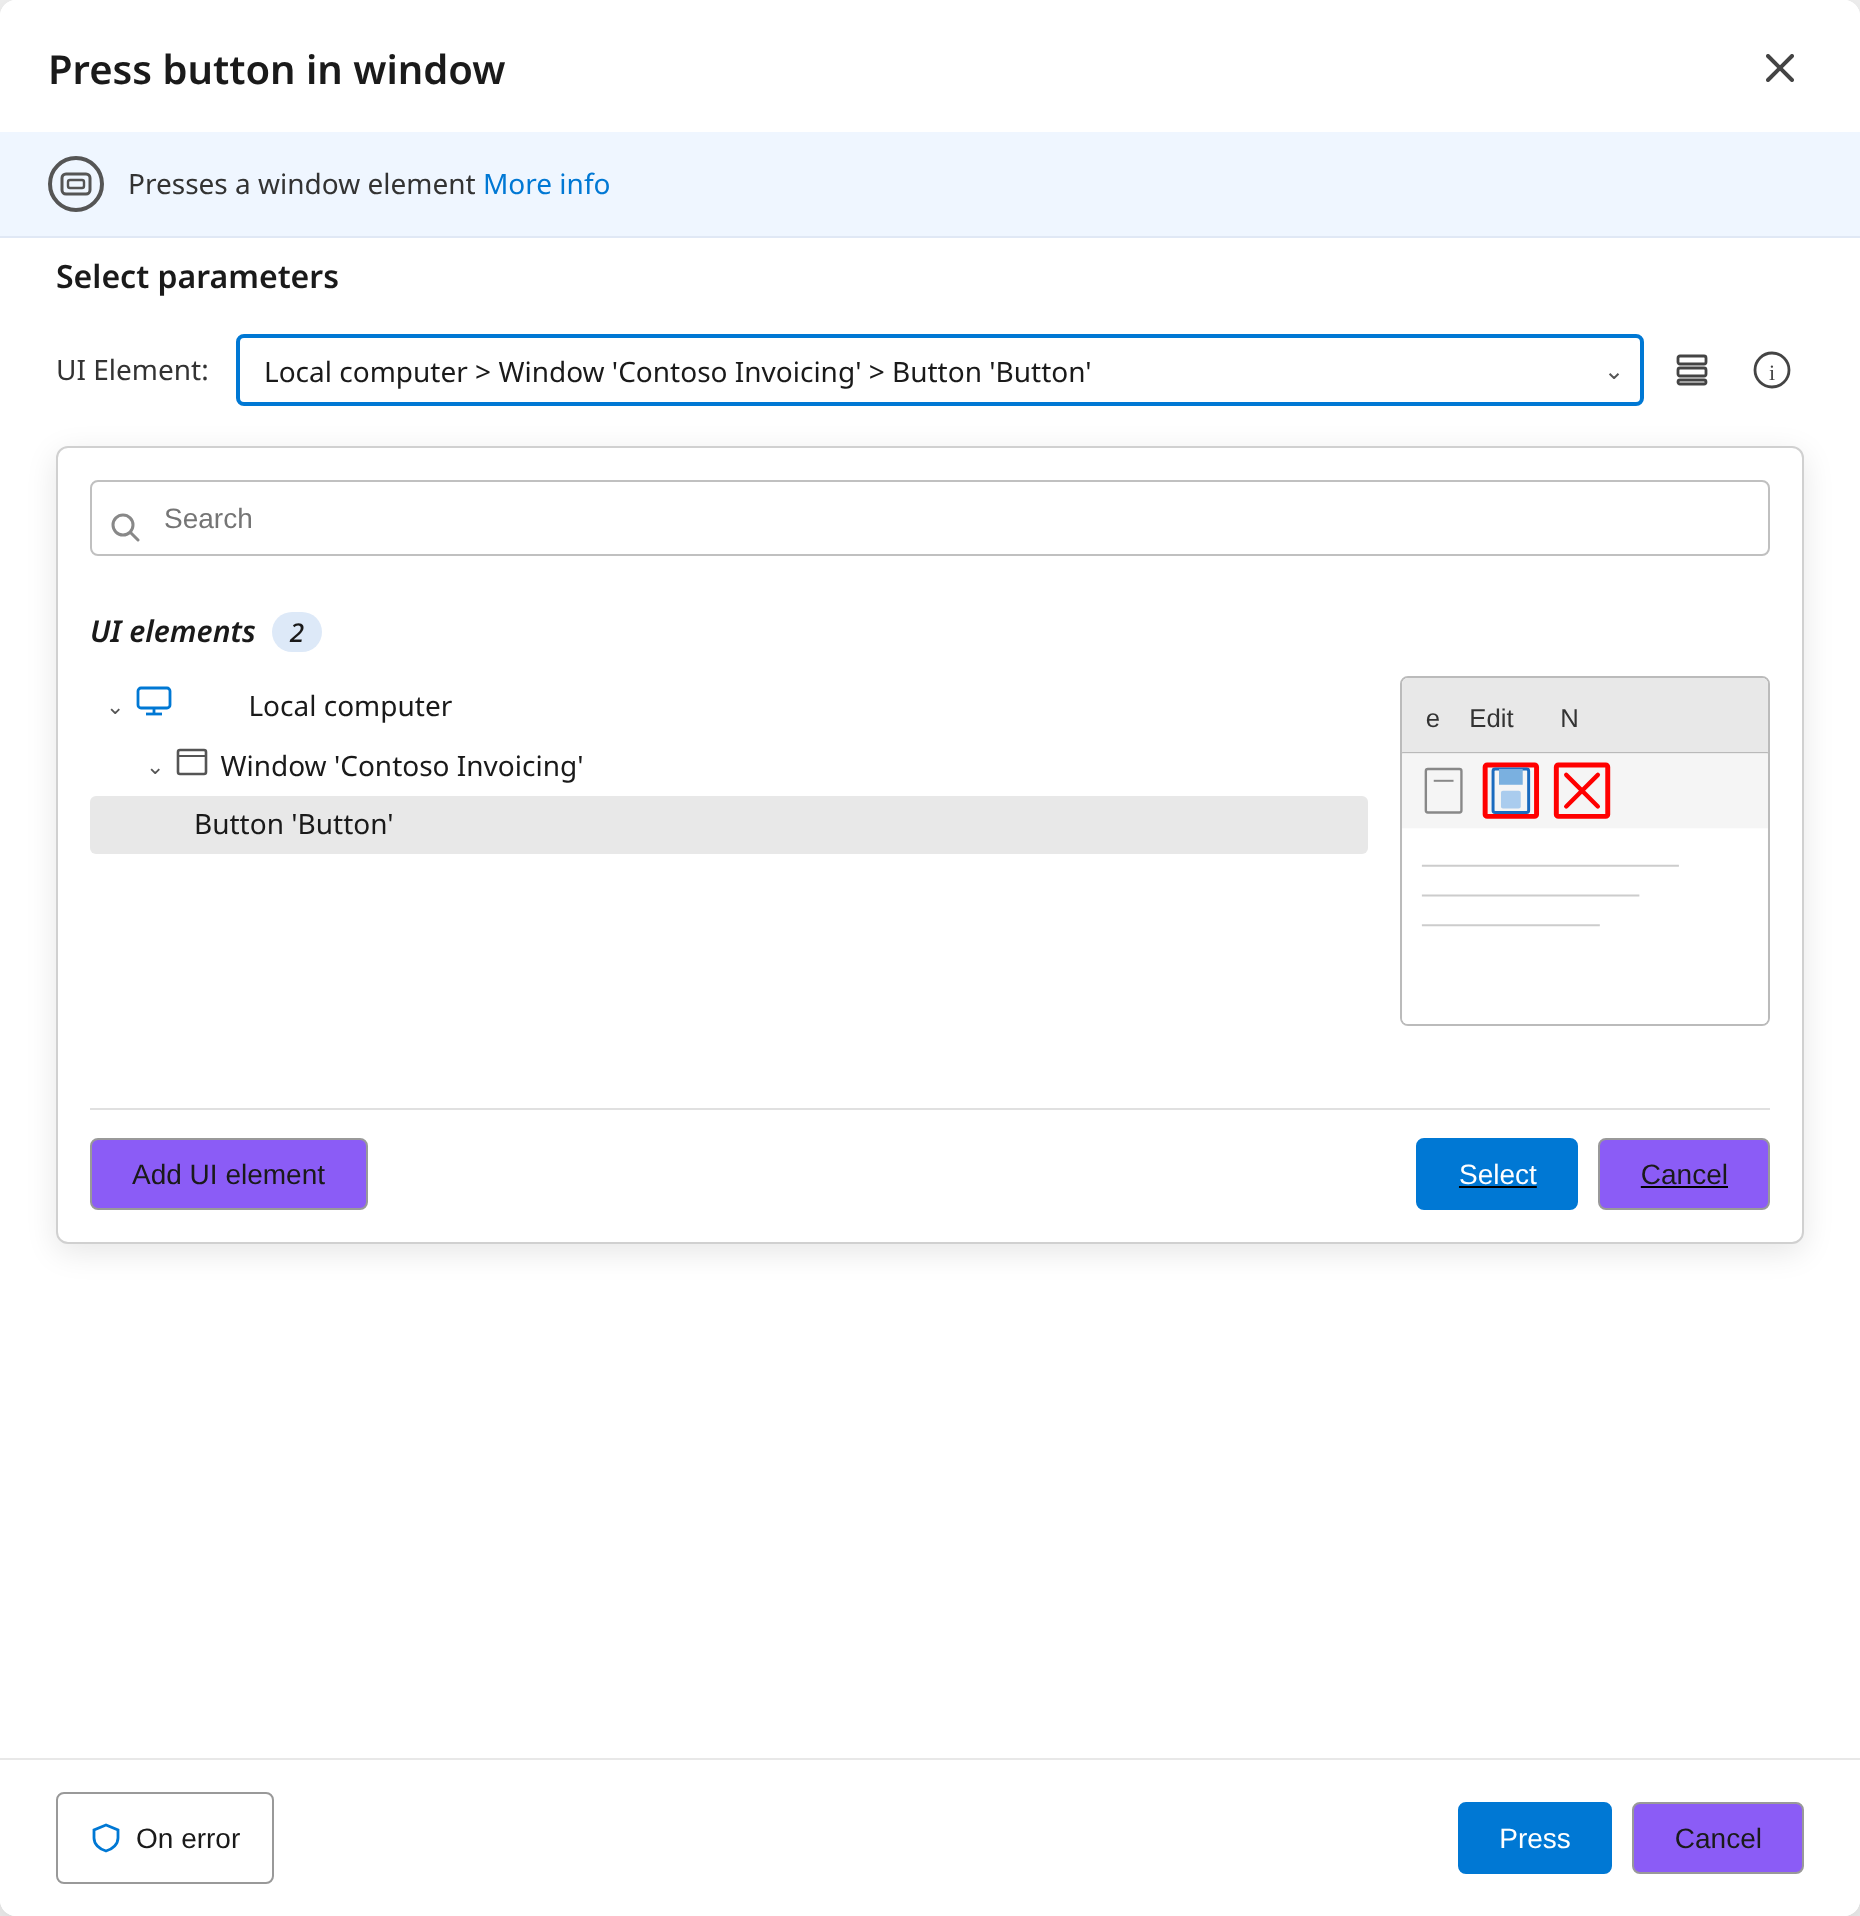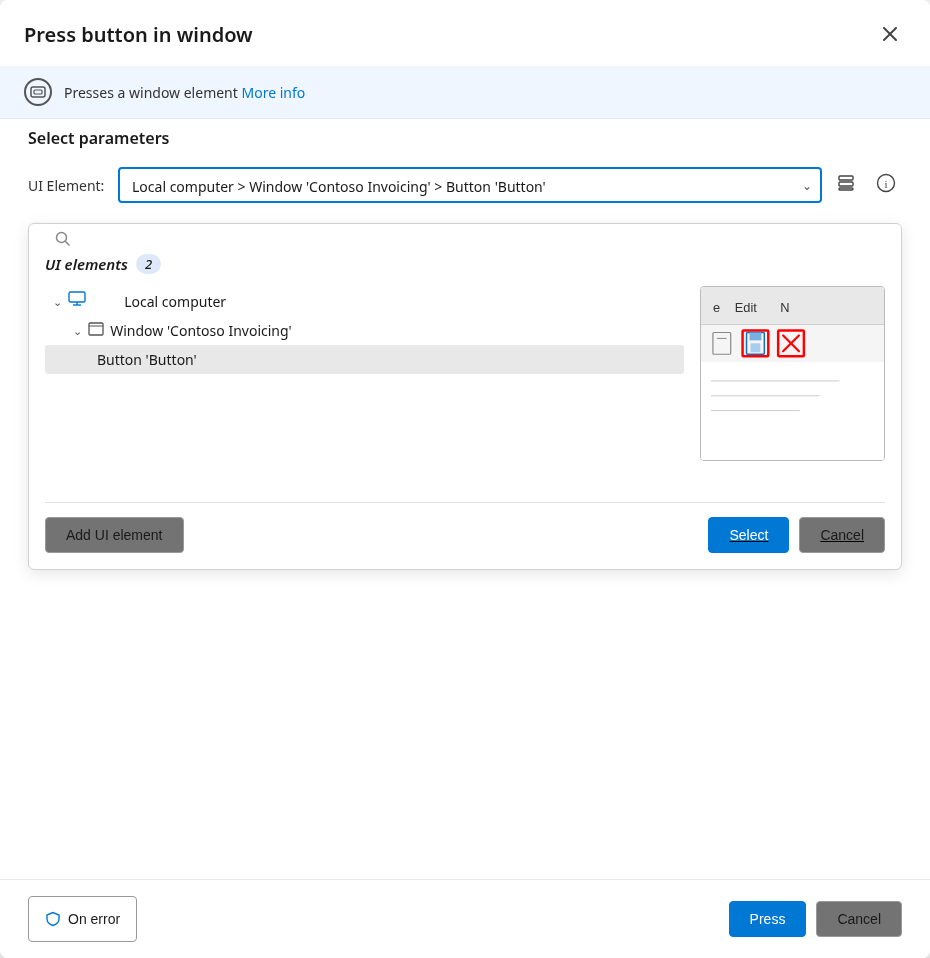--- a/index.html
+++ b/index.html
@@ -95,20 +95,21 @@
       gap: 10px;
       margin-bottom: 16px;
     }
     .field-label {
       font-size: 14px;
       color: #333;
       min-width: 80px;
     }
     .dropdown-container {
       display: flex;
+      align-items: center;
       gap: 8px;
       flex: 1;
     }
     .dropdown-box-wrapper {
       flex: 1;
       position: relative;
     }
     .dropdown-box-text {
       font-size: 14px;
       color: #1a1a1a;
@@ -251,21 +252,21 @@
       margin-top: 16px;
     }
     .btn {
       height: 36px;
       padding: 0 20px;
       border-radius: 4px;
       font-size: 14px;
       font-weight: 500;
       cursor: pointer;
       border: 1.5px solid #999;
-      background: #737373;
+      background: #8b5cf6;
       color: #1a1a1a;
     }
     .btn-primary {
       background: #0078d4;
       color: #fff;
       border-color: #0078d4;
     }
     .dialog-footer {
       display: flex;
       align-items: center;
@@ -354,20 +355,21 @@
 
     <div class="dropdown-panel">
 
       <div class="search-wrapper">
         <span class="search-icon-inner">
           <svg width="15" height="15" viewBox="0 0 15 15" fill="none">
             <circle cx="6.5" cy="6.5" r="5" stroke="#888" stroke-width="1.5"></circle>
             <line x1="10.5" y1="10.5" x2="14" y2="14" stroke="#888" stroke-width="1.5" stroke-linecap="round"></line>
           </svg>
         </span>
+        <input class="search-box" type="text" placeholder="Search" style="">
       </div>
 
       <div class="ui-elements-header">
         <span class="ui-elements-label">UI elements</span>
         <span class="badge">2</span>
       </div>
 
       <div class="tree-area">
         <div class="tree-list">
 

